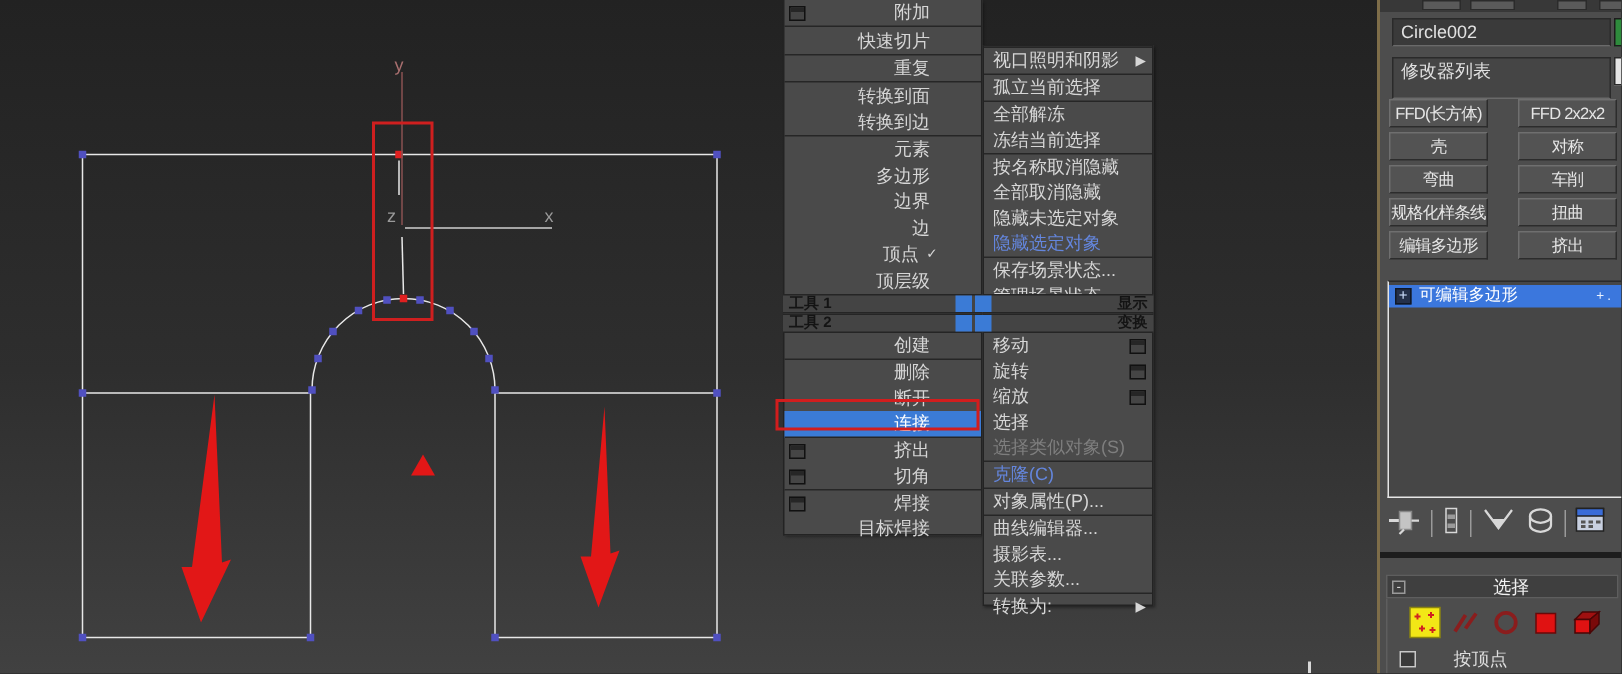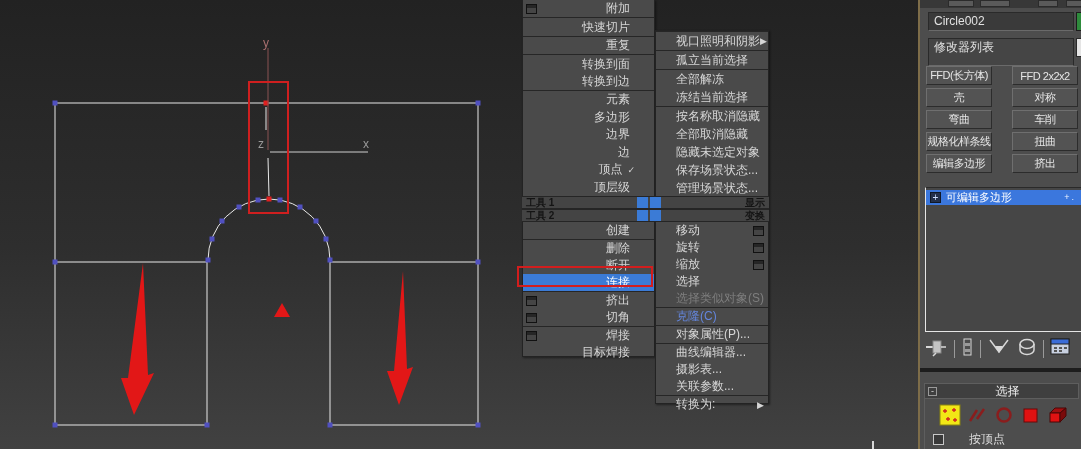--- a/index.html
+++ b/index.html
@@ -11,22 +11,22 @@
     background:linear-gradient(180deg,#222222 0%,#2e2e2e 55%,#414141 100%);}
   .viewport svg{position:absolute;left:0;top:0;}
 
   
   .quad-menu{position:absolute;left:522px;top:0;width:247px;height:449px;z-index:10;font-size:12px;}
   .qcol{position:absolute;background:#4a4a4a;border:1px solid #232323;box-shadow:1px 1px 2px rgba(0,0,0,.45);}
   .qcol-left{left:0;top:0;width:133px;height:357px;border-top:none;}
   .qcol-right{left:133px;top:30px;width:114px;height:374px;}
   .qlist{position:absolute;left:0;right:0;display:flex;flex-direction:column;}
   .qitem{flex:1;display:flex;align-items:center;color:#d6d6d6;position:relative;white-space:nowrap;overflow:visible;cursor:default;}
-  .qcol-left .qitem{justify-content:flex-end;padding-right:19px;}
-  .qcol-right .qitem{padding-left:20px;padding-right:4px;}
+  .qcol-left .qitem{justify-content:flex-end;padding-right:29px;}
+  .qcol-right .qitem{padding-left:6px;padding-right:4px;}
   .qitem.sep{border-bottom:1px solid #262626;}
   .qitem.boxtop{border-top:1px solid #262626;}
   .qitem.selected{background:#3b7bd6;color:#ffffff;}
   .qitem.linkblue{color:#6486dd;}
   .qitem.disabled{color:#7e7e7e;}
   .qmark{margin-left:5px;font-size:9px;color:inherit;}
   .qcol-right .qmark{margin-left:auto;}
   .lbox,.rbox{display:none;width:11px;height:10px;border:1px solid #111;background:#454545;box-shadow:inset 0 3px 0 #262626;}
   .qitem.has-lbox .lbox{display:block;position:absolute;left:3px;top:50%;transform:translateY(-50%);}
   .qitem.has-rbox .rbox{display:block;margin-left:auto;}
@@ -295,20 +295,26 @@
           </div>
           <div class="qitem">
 
             <span class="qlabel">全部取消隐藏</span>
             <span class="qmark"></span>
 
           </div>
           <div class="qitem">
 
             <span class="qlabel">隐藏未选定对象</span>
+            <span class="qmark"></span>
+
+          </div>
+          <div class="qitem linkblue sep">
+
+            <span class="qlabel">隐藏选定对象</span>
             <span class="qmark"></span>
 
           </div>
           <div class="qitem">
 
             <span class="qlabel">保存场景状态...</span>
             <span class="qmark"></span>
 
           </div>
           <div class="qitem">

